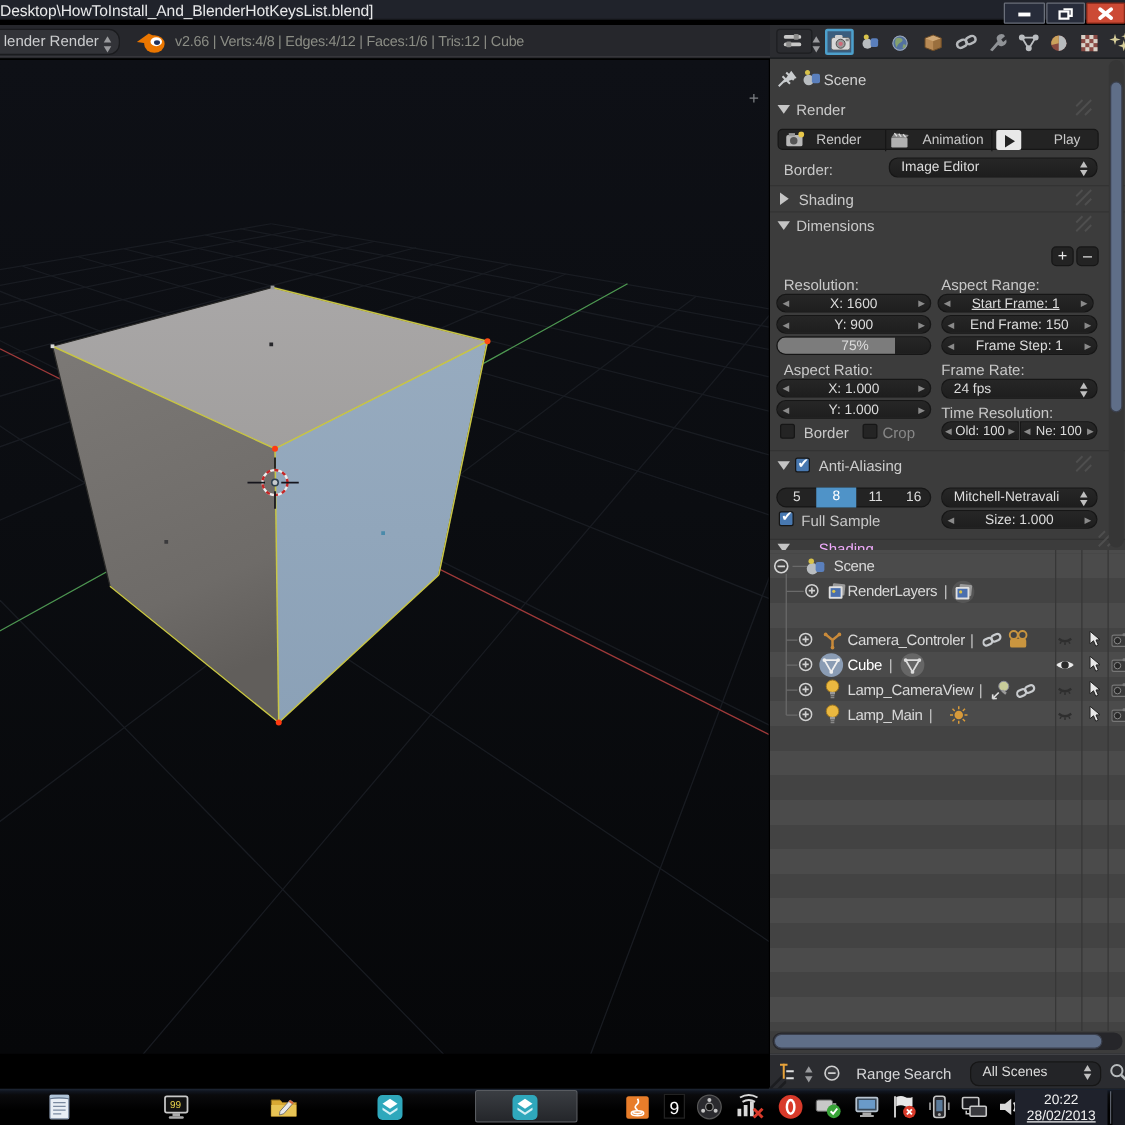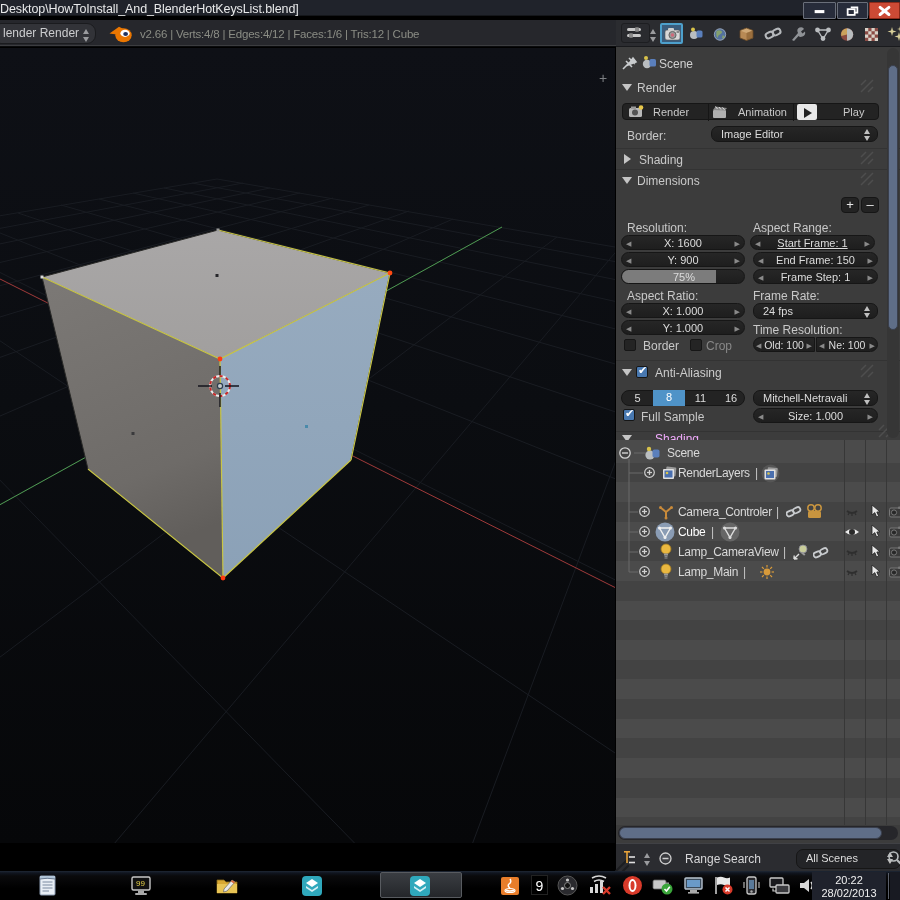--- a/index.html
+++ b/index.html
@@ -744,21 +744,21 @@
           <line x1="6" y1="13.5" x2="12" y2="13.5"></line>
         </g>
       </svg>
   <div class="ud" style="left:27px;top:9px;color:#86878a;"></div>
   <svg class="abs" style="left:42px;top:7px;" width="15" height="15" viewBox="0 0 15 15">
         <circle cx="7.5" cy="7.5" r="5.5" fill="#3a3b3f" stroke="#cfcfcf" stroke-width="1.3"></circle>
         <line x1="4.5" y1="7.5" x2="10.5" y2="7.5" stroke="#cfcfcf" stroke-width="1.5"></line>
       </svg>
   <div class="lab" style="left:69px;top:8px;color:#d6d6d8;">Range</div>
   <div class="lab" style="left:107px;top:8px;color:#d6d6d8;">Search</div>
-  <div class="drop" style="left:160px;top:5px;width:105px;height:20px;line-height:17px;background:#232427;margin-left:20px;">All Scenes<div class="ddarr"></div></div>
+  <div class="drop" style="left:160px;top:5px;width:105px;height:20px;line-height:17px;background:#232427;">All Scenes<div class="ddarr"></div></div>
   <svg class="abs" style="left:271px;top:6px;" width="16" height="16" viewBox="0 0 16 16">
         <circle cx="6.5" cy="6.5" r="4.5" fill="none" stroke="#b8bcbe" stroke-width="1.6"></circle>
         <line x1="10" y1="10" x2="14.5" y2="14.5" stroke="#b8bcbe" stroke-width="2"></line>
       </svg>
 </div>
 
 <div class="abs" id="taskbar">
 
   <svg class="abs" style="left:37px;top:3px;" width="22" height="23" viewBox="0 0 22 23">
         <rect x="3" y="2" width="15" height="19" rx="1" fill="#e8eef5" stroke="#8a9ab0" stroke-width="1"></rect>
@@ -865,18 +865,18 @@
         <path d="M5 13.5 L5 16 L8 16" stroke="#c8c8c8" stroke-width="1.2" fill="none"></path>
       </svg>
 
   <svg class="abs" style="left:798px;top:5px;" width="19" height="19" viewBox="0 0 19 19">
         <path d="M2 7 L6 7 L11 3 L11 16 L6 12 L2 12Z" fill="#d8d8d8"></path>
         <path d="M13 6 Q15.5 9.5 13 13 M15 4 Q18.5 9.5 15 15" stroke="#d8d8d8" stroke-width="1.5" fill="none"></path>
       </svg>
 
   <div class="abs" style="left:812px;top:1px;width:74px;height:28px;background:#1f222c;"></div>
   <div class="clock" style="left:810px;top:3px;width:78px;">20:22</div>
-  <div class="clock" style="left:810px;top:16px;width:78px;">28/02/2013</div>
+  <div class="clock" style="left:810px;top:16px;width:78px;text-decoration:underline;">28/02/2013</div>
   <div class="abs" style="left:888px;top:2px;width:1px;height:26px;background:#5a5f6a;"></div>
   <div class="abs" style="left:890px;top:1px;width:10px;height:28px;background:#181a22;"></div>
 </div>
 
 </div>
 
 </body></html>

